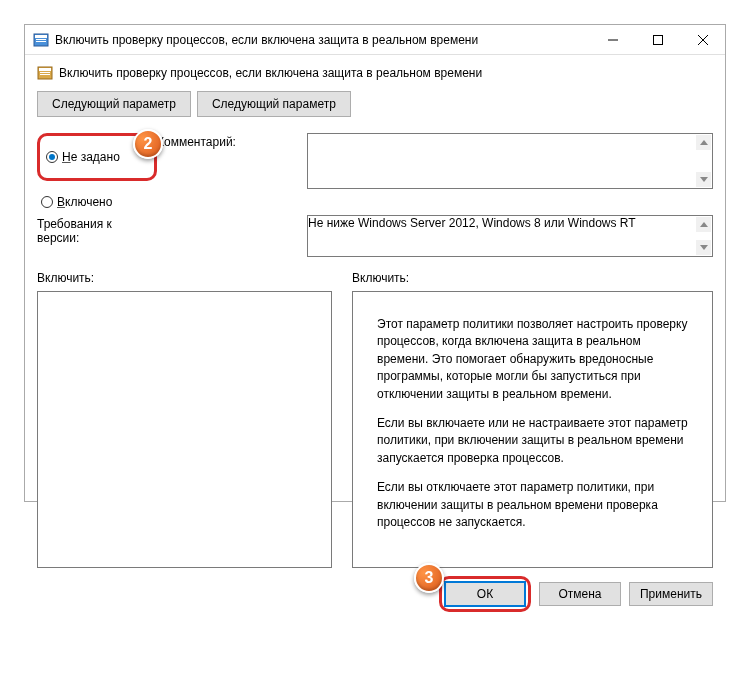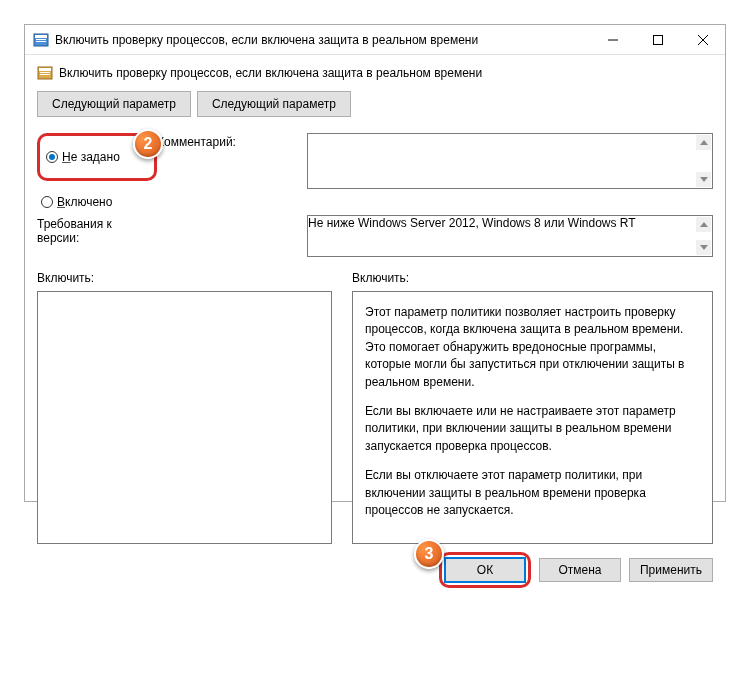--- a/index.html
+++ b/index.html
@@ -168,21 +168,21 @@
     .parameters-box {
       width: 295px;
       border: 1px solid #7a7a7a;
       background: #fff;
       padding: 6px;
     }
     .help-box {
       flex: 1;
       border: 1px solid #7a7a7a;
       background: #fff;
-      padding: 12px;
+      padding: 24px;
       line-height: 1.45;
       overflow-y: auto;
     }
     .help-box p { margin-bottom: 12px; }
     .dialog-buttons {
       display: flex;
       justify-content: flex-end;
       gap: 8px;
       padding: 8px 0 2px 0;
       align-items: center;

